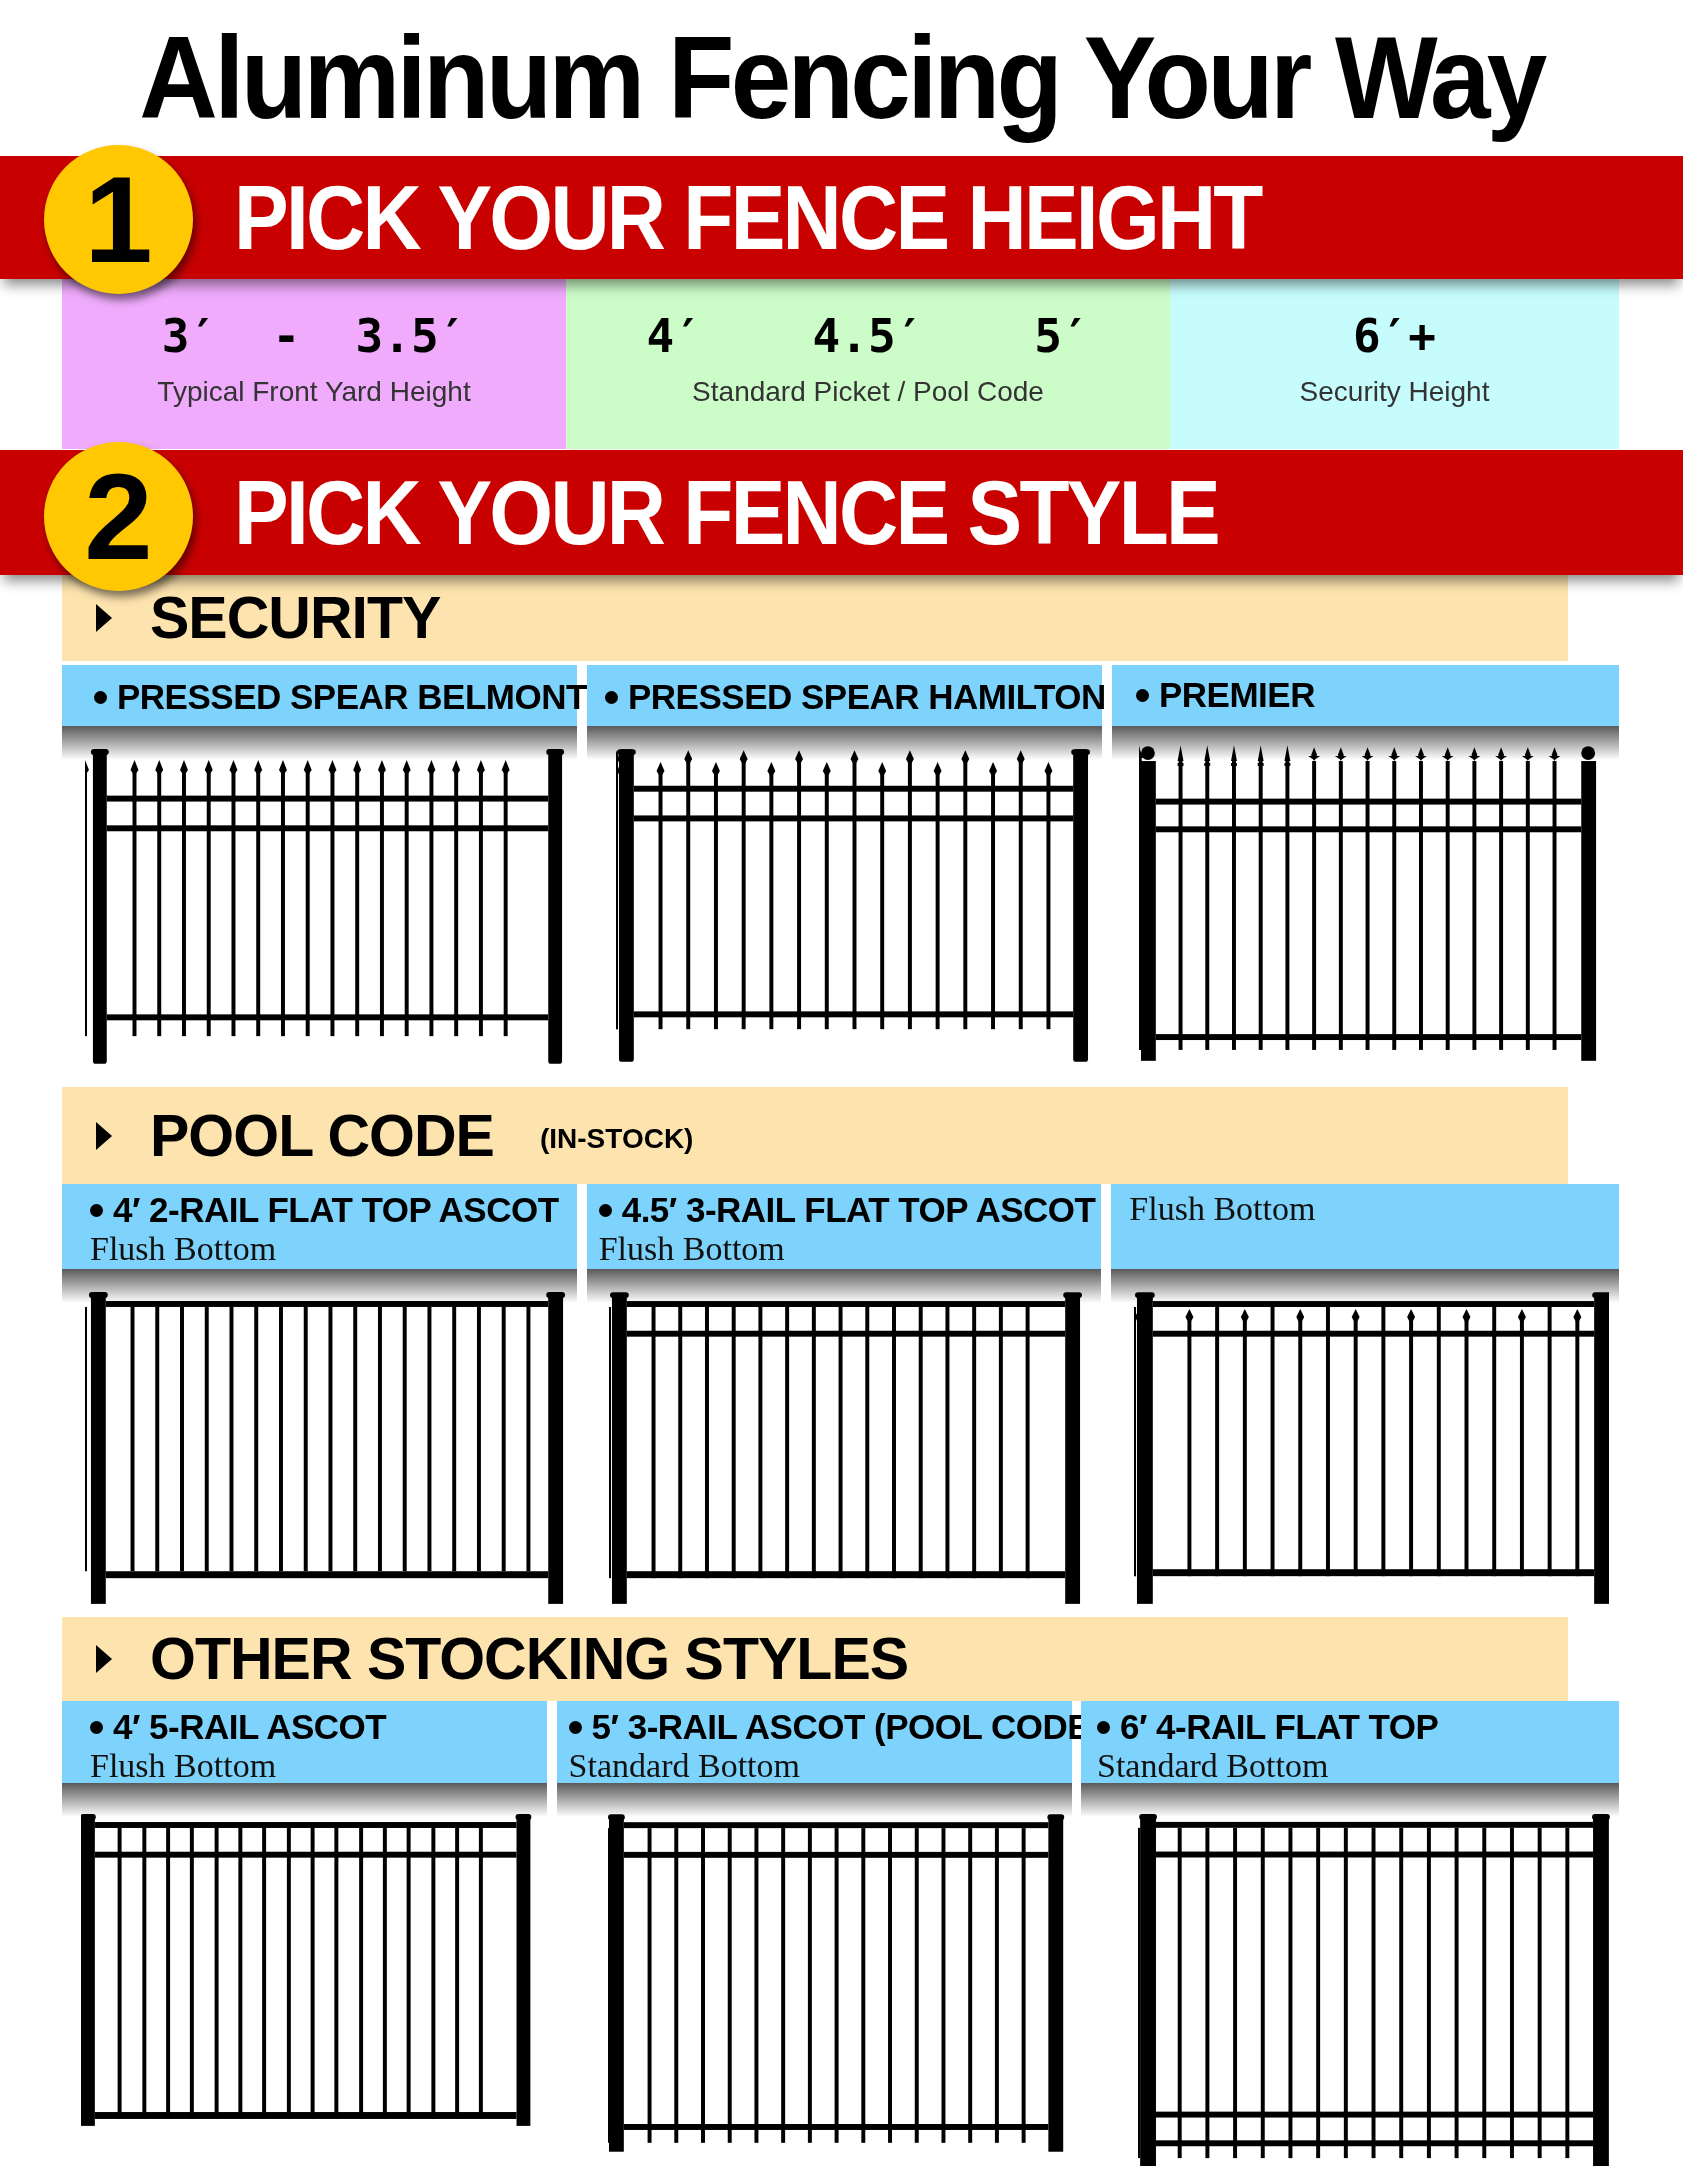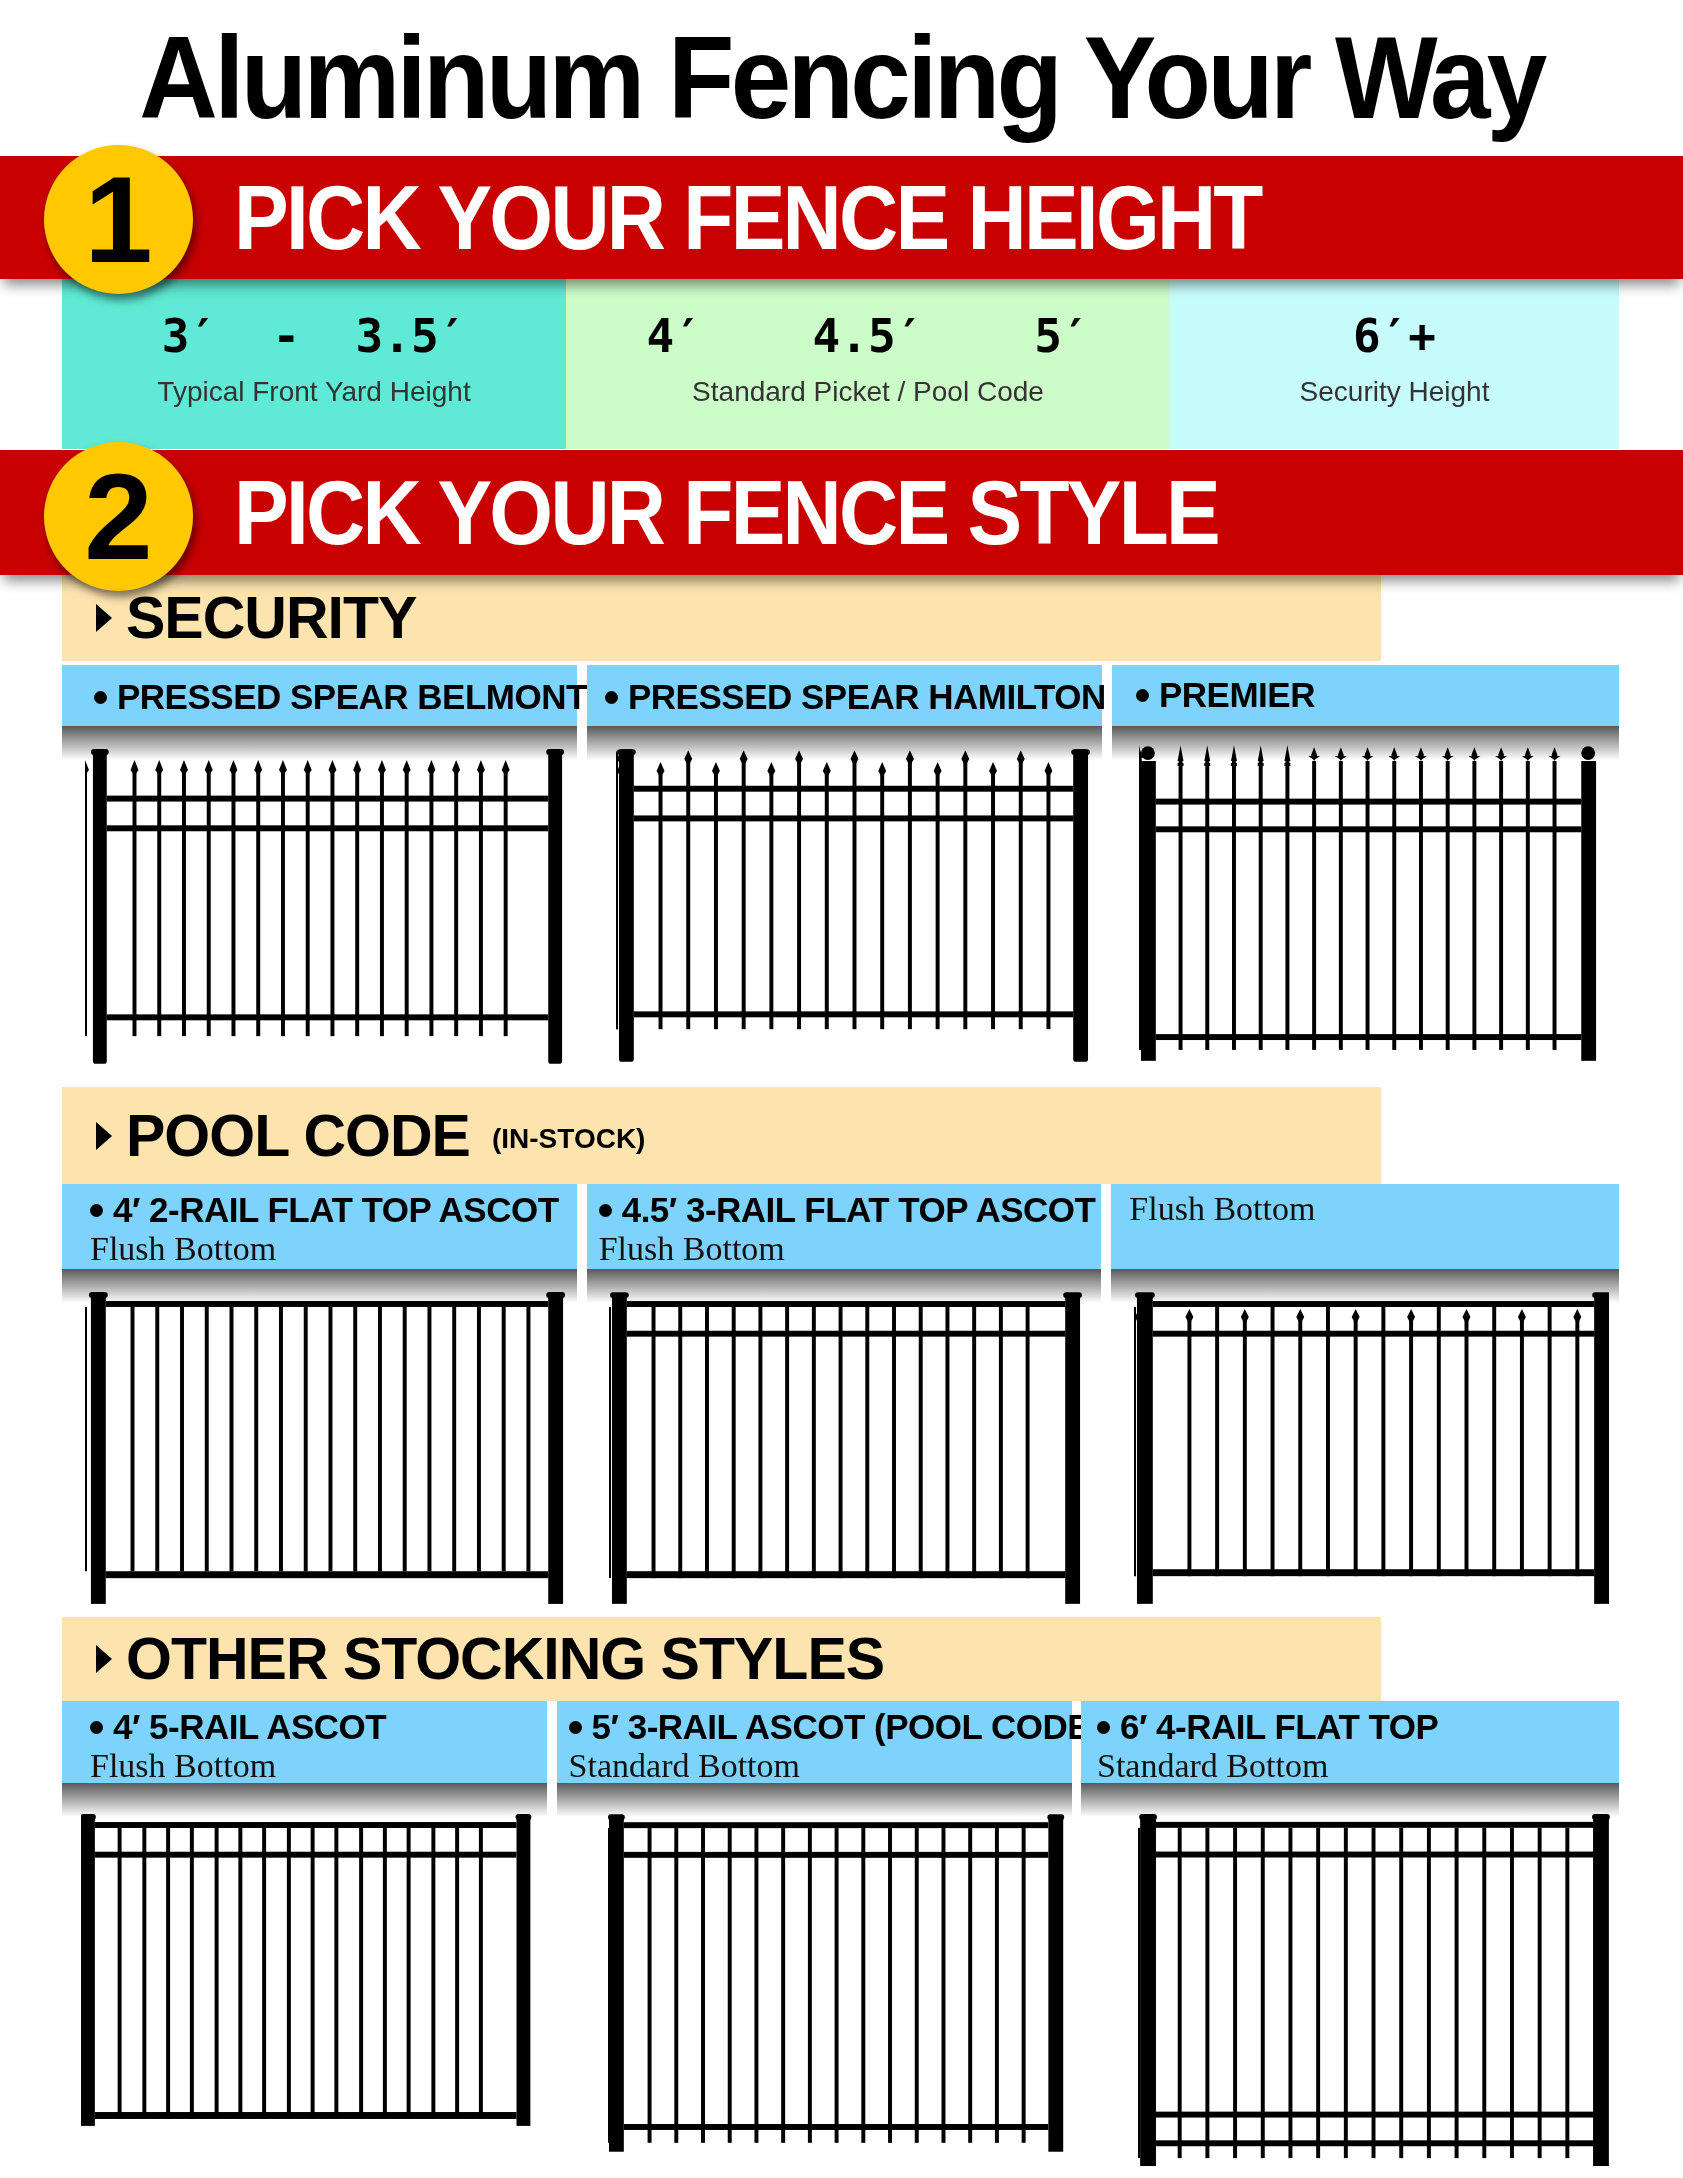--- a/index.html
+++ b/index.html
@@ -33,22 +33,22 @@
 
   .heights { position: absolute; left: 62px; top: 279px; width: 1557px; height: 170px; display: flex; }
   .hz { height: 100%; position: relative; text-align: center; }
   .hz .vals {
     position: absolute; left: 0; right: 0; top: 30px; font-family: "DejaVu Sans Mono", monospace;
     font-weight: bold; font-size: 46px; white-space: pre;
   }
   .hz .cap { position: absolute; left: 0; right: 0; top: 97px; font-size: 28px; color: #333; }
 
   .sec-head {
-    position: absolute; left: 62px; width: 1319px; background: #fde3ae;
-    display: flex; align-items: center;
+    position: absolute; left: 62px; width: 1506px; background: #fde3ae;
+    display: flex; align-items: center; gap: 24px;
   }
   .sec-head .tri {
     width: 0; height: 0; margin-left: 34px; margin-right: 14px;
     border-top: 14px solid transparent; border-bottom: 14px solid transparent; border-left: 16px solid #000;
   }
   .sec-head .stitle { font-weight: bold; font-size: 59px; letter-spacing: -1px; }
   .sec-head .ssub { font-weight: bold; font-size: 28px; margin-left: 22px; margin-top: 6px; }
 
   .labels { position: absolute; left: 62px; width: 1557px; display: flex; }
   .lab {
@@ -71,21 +71,21 @@
 <body>
 
 <div class="title">Aluminum Fencing Your Way</div>
 
 <div class="band" style="top:156px;height:123px;">
   <div class="band-text">PICK YOUR FENCE HEIGHT</div>
 </div>
 <div class="badge" style="top:145px;">1</div>
 
 <div class="heights">
-  <div class="hz" style="width:504px;background:#5eead4;">
+  <div class="hz" style="width:504px;background:#f0abfc;">
     <div class="vals">3′  -  3.5′</div>
     <div class="cap">Typical Front Yard Height</div>
   </div>
   <div class="hz" style="width:604px;background:#ccfcc8;">
     <div class="vals">4′    4.5′    5′</div>
     <div class="cap">Standard Picket / Pool Code</div>
   </div>
   <div class="hz" style="width:449px;background:#c6fcfc;">
     <div class="vals">6′+</div>
     <div class="cap">Security Height</div>

